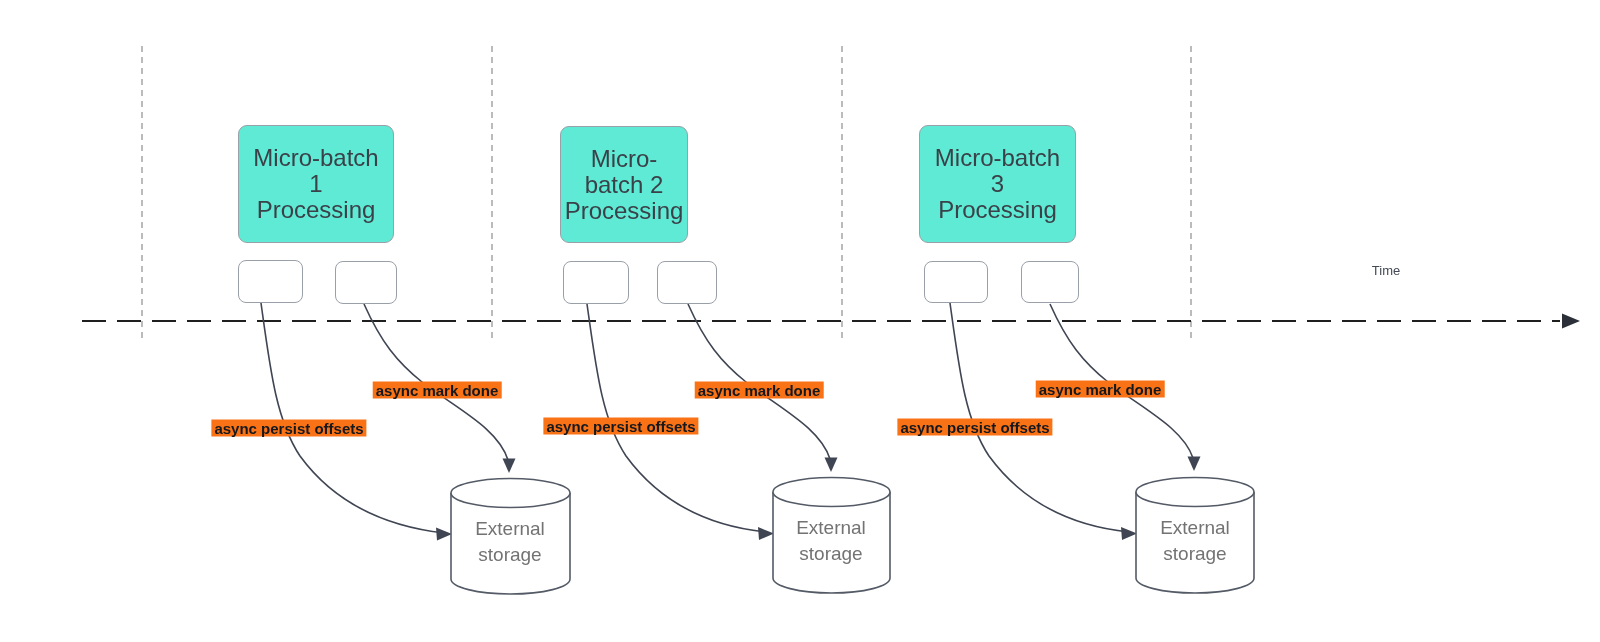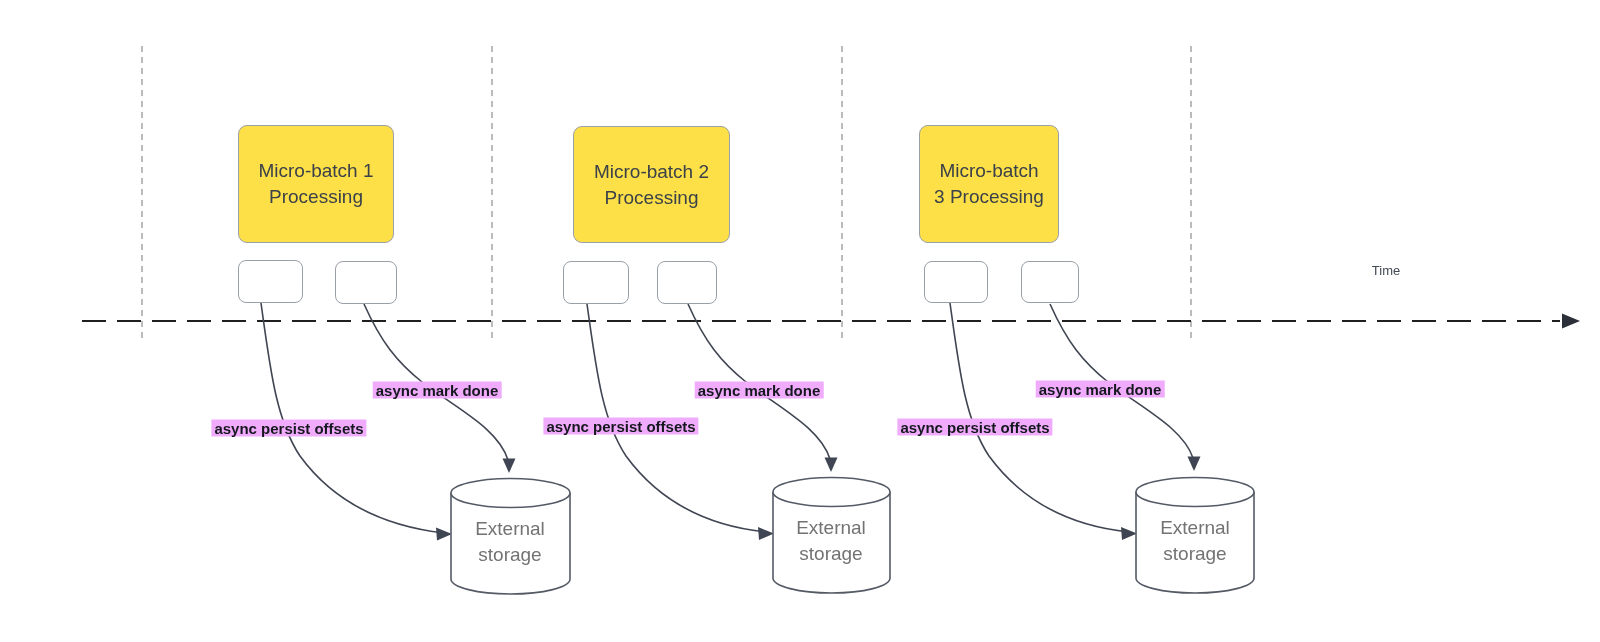--- a/index.html
+++ b/index.html
@@ -19,44 +19,44 @@
     position: absolute;
     inset: 0;
     width: 1600px;
     height: 642px;
   }
   .bigbox {
     position: absolute;
     box-sizing: border-box;
     border: 1.5px solid #9aa0a8;
     border-radius: 9px;
-    background: #fde047;
+    background: #5eead4;
     color: #3b4149;
-    font-size: 19px;
+    font-size: 24px;
     line-height: 26px;
     display: flex;
     align-items: center;
     justify-content: center;
     text-align: center;
     padding: 0 14px;
   }
   .smallbox {
     position: absolute;
     box-sizing: border-box;
     border: 1.5px solid #9aa0a8;
     border-radius: 8px;
     background: #ffffff;
   }
   .arrow-label {
     position: absolute;
     transform: translate(-50%, -50%);
     font-size: 15px;
     font-weight: bold;
     color: #15181e;
-    background: #f0abfc;
+    background: #f97316;
     padding: 0 3px;
     white-space: nowrap;
   }
   .storage-label {
     position: absolute;
     transform: translate(-50%, -50%);
     width: 110px;
     text-align: center;
     font-size: 19px;
     line-height: 26px;
@@ -64,22 +64,22 @@
   }
   .time-label {
     position: absolute;
     transform: translate(-50%, -50%);
     font-size: 13px;
     color: #434a56;
     white-space: nowrap;
   }
   
   .bb-0 { left: 238px; top: 125px; width: 156px; height: 118px; }
-  .bb-1 { left: 560px; top: 126px; width: 157px; height: 117px; margin-left: 13px; }
-  .bb-2 { left: 919px; top: 125px; width: 140px; height: 118px; }
+  .bb-1 { left: 560px; top: 126px; width: 128px; height: 117px; }
+  .bb-2 { left: 919px; top: 125px; width: 157px; height: 118px; }
   
   .sb-0a { left: 238px; top: 260px; width: 65px; height: 43px; }
   .sb-0b { left: 335px; top: 261px; width: 62px; height: 43px; }
   .sb-1a { left: 563px; top: 261px; width: 66px; height: 43px; }
   .sb-1b { left: 657px; top: 261px; width: 60px; height: 43px; }
   .sb-2a { left: 924px; top: 261px; width: 64px; height: 42px; }
   .sb-2b { left: 1021px; top: 261px; width: 58px; height: 42px; }
   
   .pl-0 { left: 289px;  top: 428px; }
   .pl-1 { left: 621px;  top: 426px; }

